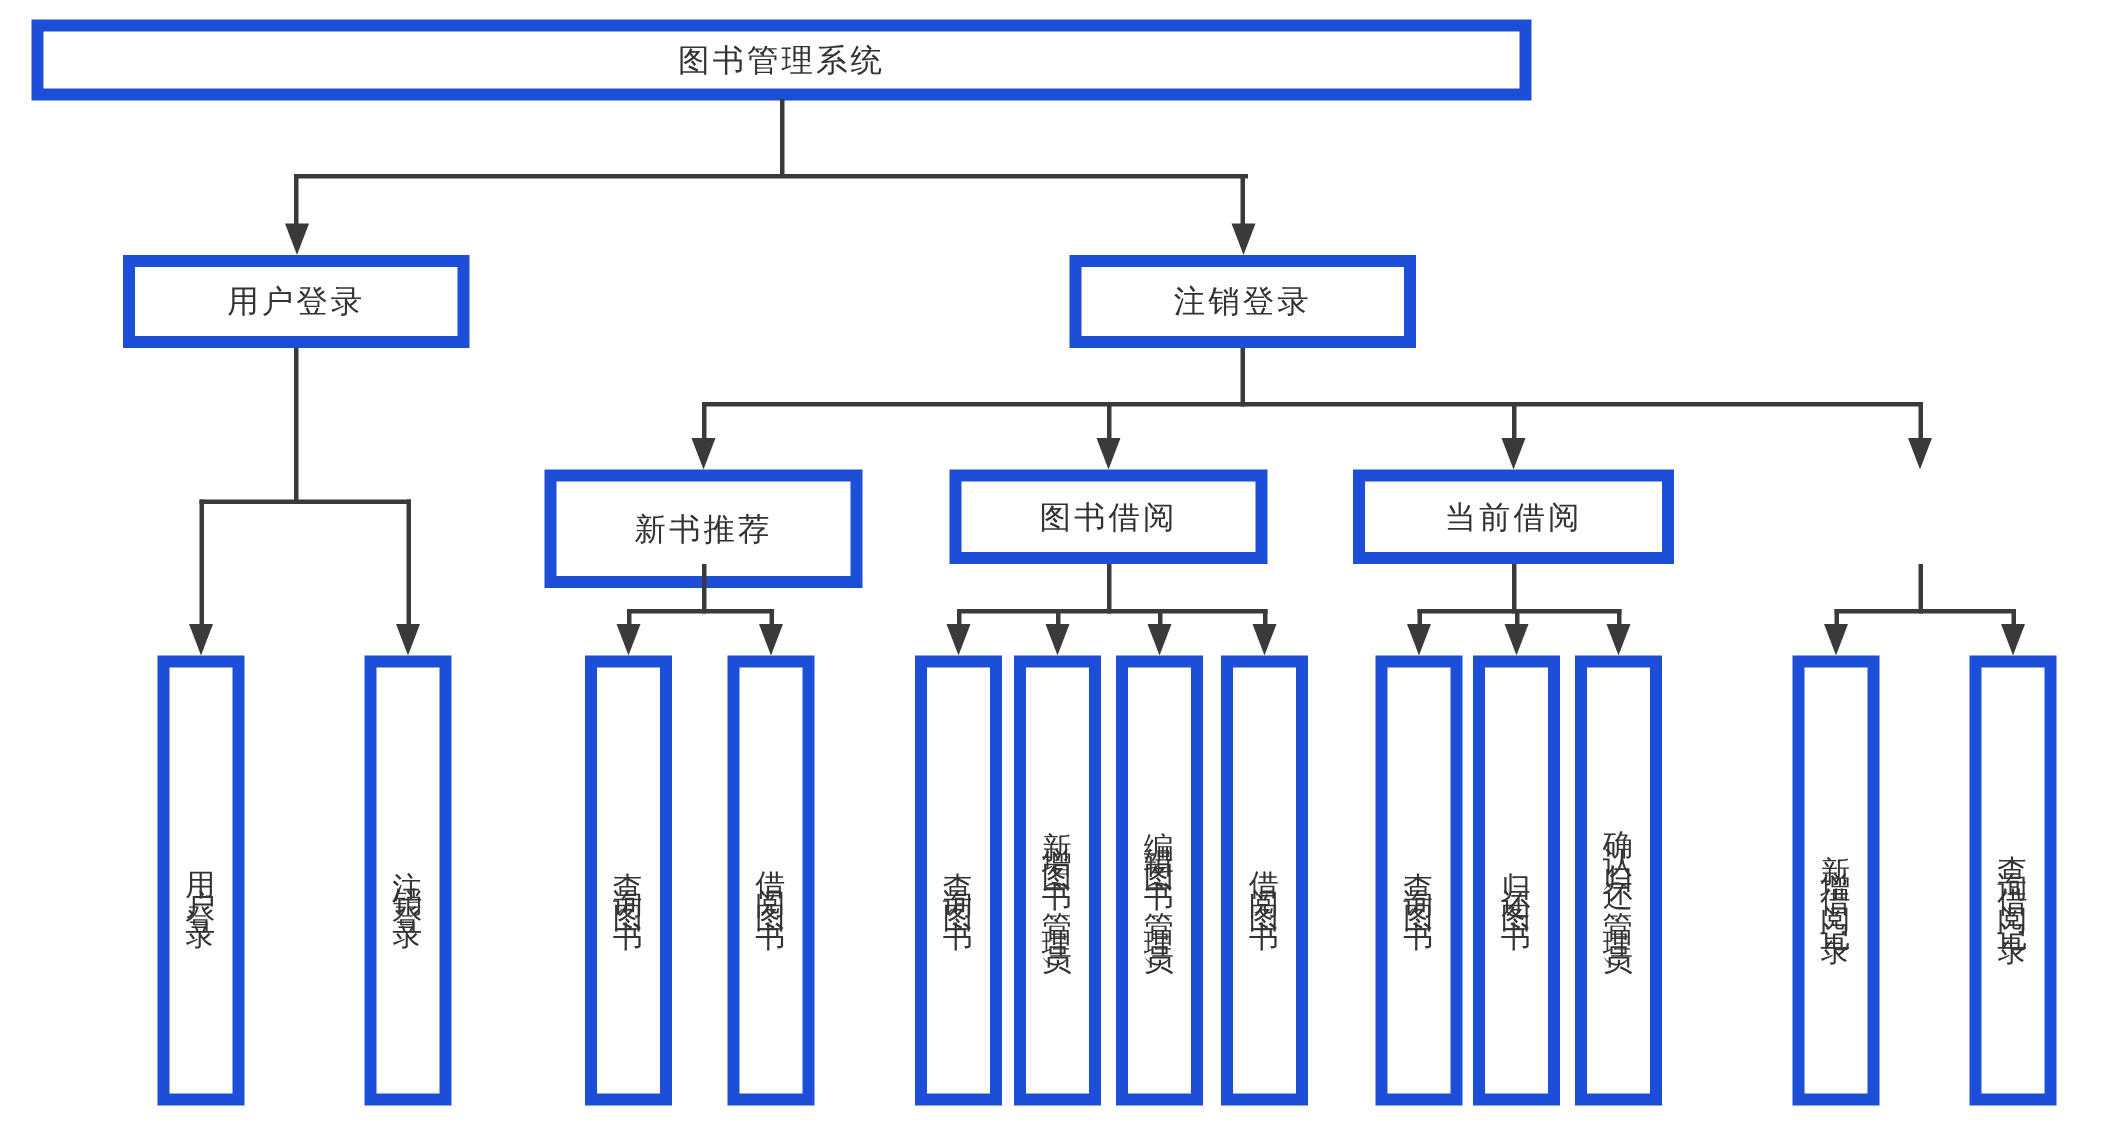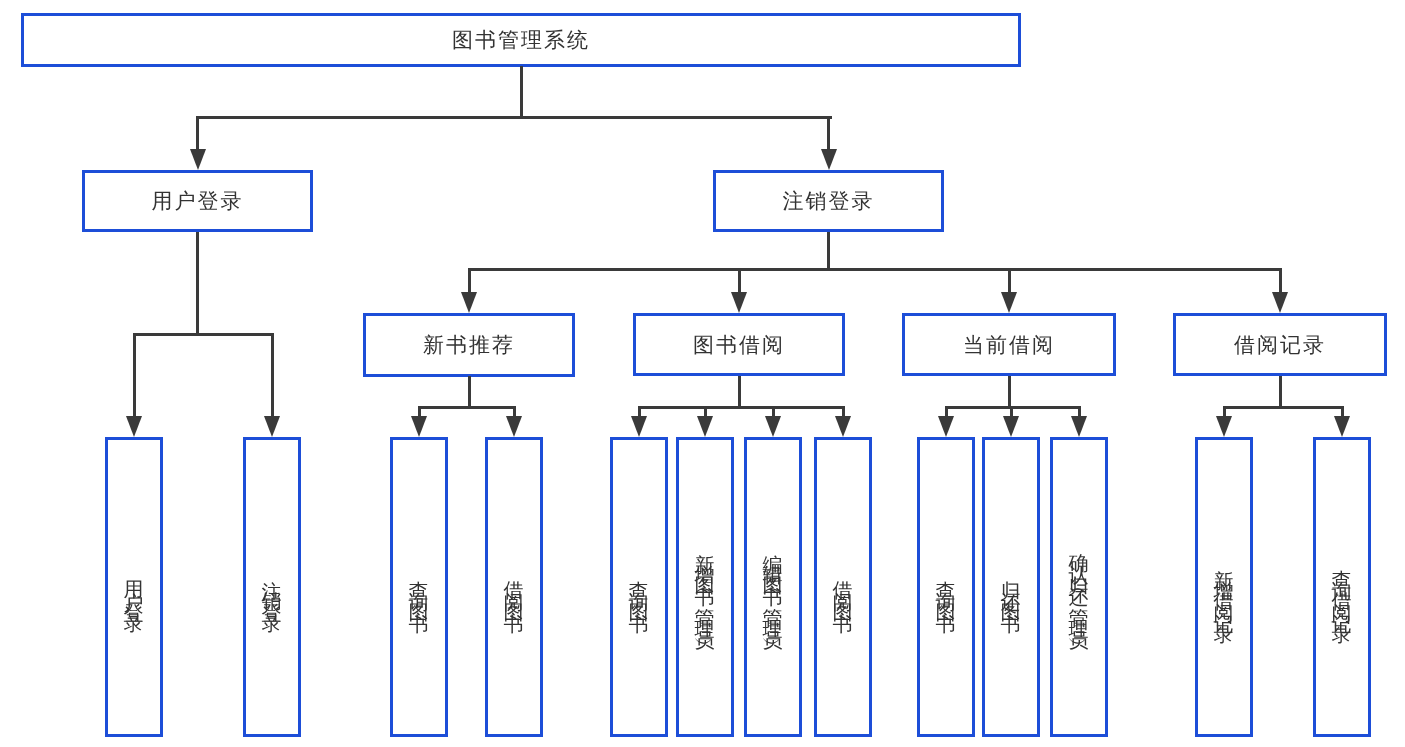--- a/index.html
+++ b/index.html
@@ -2,21 +2,21 @@
 <html><head>
 <meta charset="utf-8">
 <style>
   html,body{margin:0;padding:0;background:#fff;}
   .stage{
     position:relative;width:1405px;height:747px;background:#fff;
     font-family:"DejaVu Sans","Liberation Sans",sans-serif;
     color:#333;overflow:hidden;
   }
   .box{
-    position:absolute;box-sizing:border-box;border:3px solid #1d4ed8;background:#fff;
+    position:absolute;box-sizing:border-box;border:8px solid #1d4ed8;background:#fff;
     display:flex;align-items:center;justify-content:center;
   }
   .hlabel{font-size:21px;letter-spacing:2px;color:#333;white-space:nowrap;}
   .leaf .vlabel{
     writing-mode:vertical-rl;text-orientation:mixed;
     font-size:20px;letter-spacing:11px;line-height:1;color:#333;white-space:nowrap;
   }
   .vl{position:absolute;width:3px;background:#3a3a3a;}
   .hl{position:absolute;height:3px;background:#3a3a3a;}
   .ah{
@@ -63,31 +63,28 @@
   <div class="hl" style="left:467.5px;top:268px;width:814px;"></div>
   <div class="vl" style="left:467.5px;top:268px;height:28px;"></div>
   <div class="ah" style="left:461px;top:292px;"></div>
   <div class="vl" style="left:737.5px;top:268px;height:28px;"></div>
   <div class="ah" style="left:731px;top:292px;"></div>
   <div class="vl" style="left:1007.5px;top:268px;height:28px;"></div>
   <div class="ah" style="left:1001px;top:292px;"></div>
   <div class="vl" style="left:1278.5px;top:268px;height:28px;"></div>
   <div class="ah" style="left:1272px;top:292px;"></div>
 
-  <div class="box" style="left:363px;top:313px;width:212px;height:64px;">
+  <div class="box" style="left:363px;top:313px;width:212px;height:79px;">
     <span class="hlabel">新书推荐</span>
   </div>
   <div class="box" style="left:902px;top:313px;width:214px;height:63px;">
     <span class="hlabel">当前借阅</span>
   </div>
   <div class="box" style="left:633px;top:313px;width:212px;height:63px;">
     <span class="hlabel">图书借阅</span>
-  </div>
-  <div class="box" style="left:1173px;top:313px;width:214px;height:63px;">
-    <span class="hlabel">借阅记录</span>
   </div>
 
   <div class="vl" style="left:467.5px;top:376px;height:33px;"></div>
   <div class="hl" style="left:417.5px;top:406px;width:98px;"></div>
   <div class="vl" style="left:417.5px;top:406px;height:13px;"></div>
   <div class="ah" style="left:411px;top:416px;"></div>
   <div class="vl" style="left:512.5px;top:406px;height:13px;"></div>
   <div class="ah" style="left:506px;top:416px;"></div>
 
   <div class="vl" style="left:737.5px;top:376px;height:33px;"></div>

